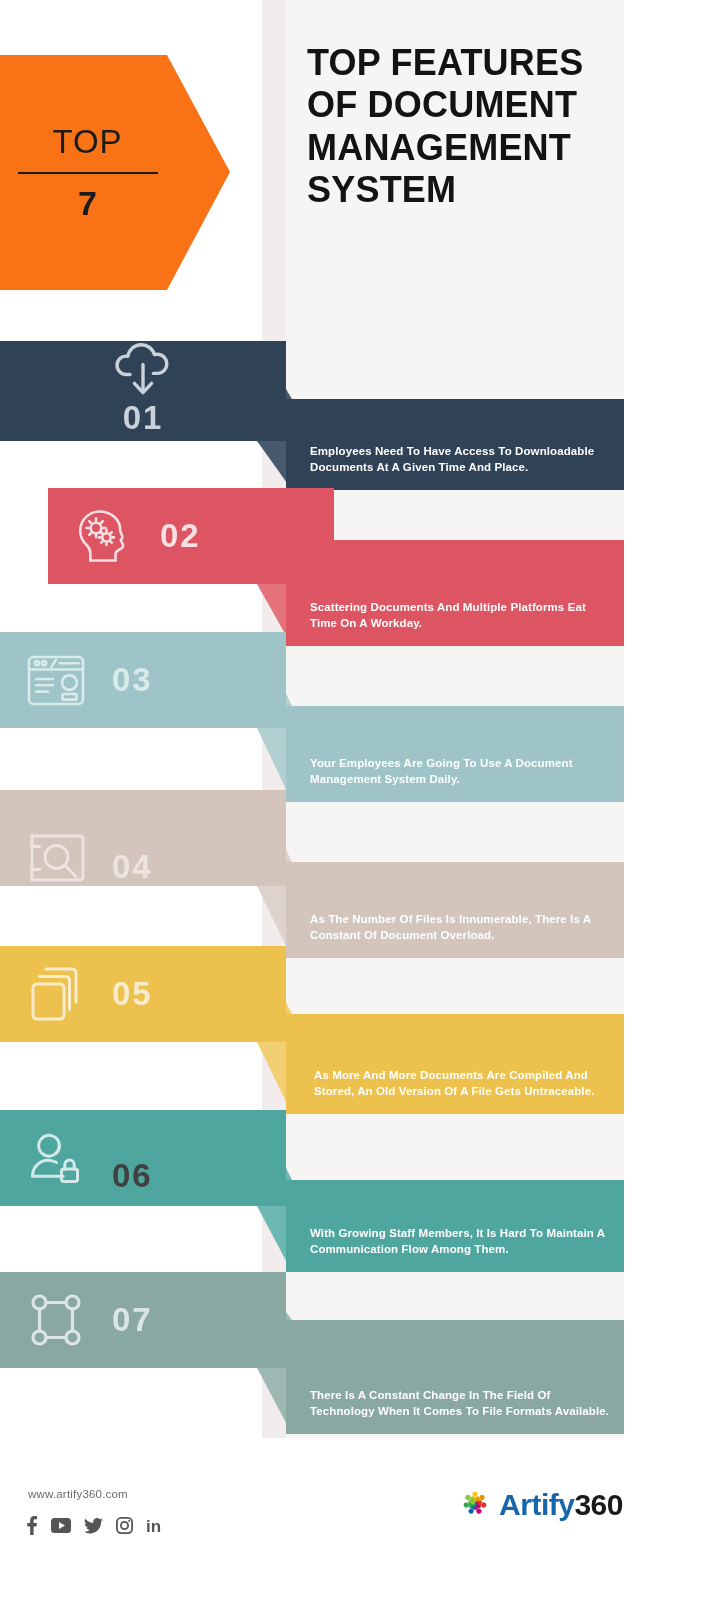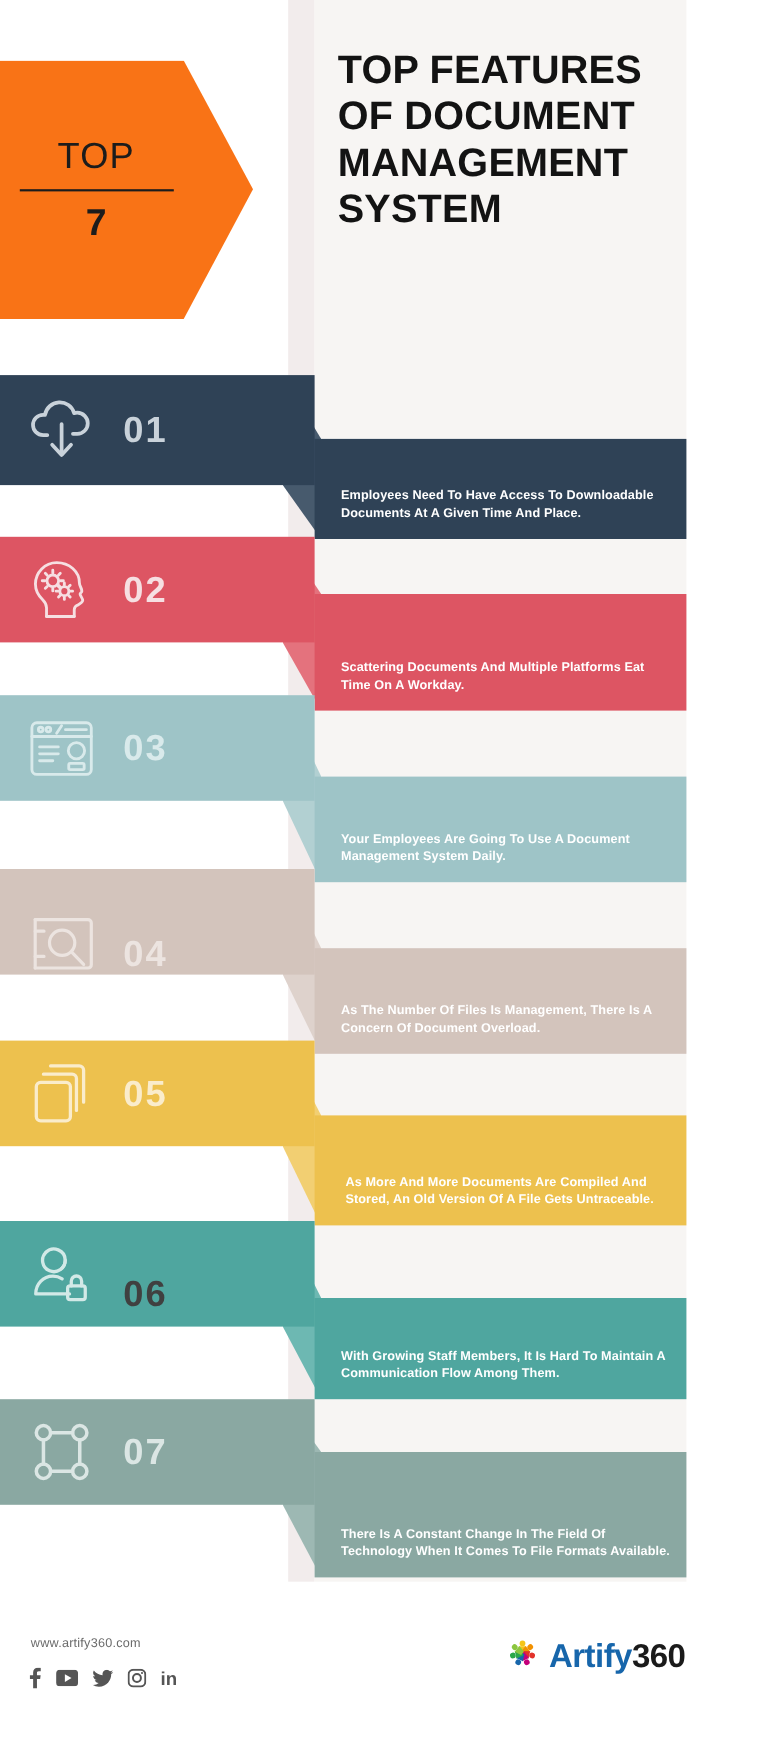--- a/index.html
+++ b/index.html
@@ -121,37 +121,37 @@
   </div>
   <div id="main-title">TOP FEATURES
 OF DOCUMENT
 MANAGEMENT
 SYSTEM</div>
 </div>
 
 <div id="rows">
     <div class="row" style="top: 0px;">
       <div class="connector" style="top: 341px; height: 149px; background: rgb(71, 90, 109); clip-path: polygon(0% 0%, 100% 38.9262%, 100% 100%, 0% 67.1141%);"></div>
-      <div class="left-bar" style="top: 341px; height: 100px; background: rgb(47, 66, 86);">
+      <div class="left-bar" style="top: 341px; height: 100px; background: rgb(47, 66, 86); flex-direction: column;">
         <div class="icon-wrap">
     <svg class="icon-svg" width="60" height="58" viewBox="0 0 60 58" fill="none" stroke="#c9d2da" stroke-width="3.4" stroke-linecap="round" stroke-linejoin="round">
       <path d="M17 33.5H13.2A9.2 9.2 0 0 1 13.2 15.1a10 10 0 0 1 1.7.15A13.6 13.6 0 0 1 41.4 13.6a9.9 9.9 0 0 1 2.8-.4 9.6 9.6 0 0 1 0 19.2h-3.9"></path>
       <path d="M30 23.5V51"></path>
       <path d="M21.4 42.4 30 51.6 38.6 42.4"></path>
     </svg>
         </div>
         <div class="num" style="color: rgb(201, 210, 218);">01</div>
       </div>
       <div class="right-bar" style="top: 399px; height: 91px; background: rgb(47, 66, 86);">
         <div class="desc" style="color: rgb(255, 255, 255);">Employees Need To Have Access To Downloadable Documents At A Given Time And Place.</div>
       </div>
     </div>
     <div class="row" style="top: 0px;">
       <div class="connector" style="top: 488px; height: 158px; background: rgb(228, 114, 125); clip-path: polygon(0% 0%, 100% 32.9114%, 100% 100%, 0% 60.7595%);"></div>
-      <div class="left-bar" style="top: 488px; height: 96px; background: rgb(221, 85, 99);">
+      <div class="left-bar" style="top: 488px; height: 96px; background: rgb(221, 85, 99); margin-left: 48px;">
         <div class="icon-wrap">
     <svg class="icon-svg" width="58" height="62" viewBox="0 0 58 62" fill="none" stroke="#f6dfe2" stroke-width="2.6" stroke-linecap="round" stroke-linejoin="round">
       <path d="M40.5 55.5v-6.2c0-2 1-3.1 2.7-4 2.6-1.4 5-2.6 5-4.6 0-1.6-2.4-4.3-2.4-5.6 0-1 1.6-1.4 1.6-2.6 0-3.2-2.2-4.5-2.2-7.6C45.2 14.6 36 6.5 24.6 6.5 13.9 6.5 5.2 15.2 5.2 26c0 6.5 2.8 10.6 6.6 14.3 2.4 2.4 3.5 4 3.5 7.3v7.9"></path>
       <path d="M15.3 55.5h25.2"></path>
       <circle cx="21" cy="23" r="5.3"></circle>
       <path d="M21 15.8v-2.4M21 32.2v-2.4M13.8 23h-2.4M30.6 23h-2.4M15.9 17.9l-1.7-1.7M27.8 29.8l-1.7-1.7M15.9 28.1l-1.7 1.7M27.8 16.2l-1.7 1.7"></path>
       <circle cx="31.5" cy="32.4" r="4.1"></circle>
       <path d="M31.5 26.8v-1.9M31.5 39.9V38M25.9 32.4H24M39 32.4h-1.9M27.6 28.5l-1.4-1.4M36.8 37.7l-1.4-1.4M27.6 36.3l-1.4 1.4M36.8 27.1l-1.4 1.4"></path>
     </svg>
         </div>
@@ -191,21 +191,21 @@
       <path d="M7 6h48a3 3 0 0 1 3 3v38a3 3 0 0 1-3 3H7"></path>
       <path d="M7 6v44"></path>
       <path d="M7 16.5h8M7 39.5h8"></path>
       <circle cx="31.5" cy="27" r="11.5"></circle>
       <path d="M40.2 35.6 51 46.8"></path>
     </svg>
         </div>
         <div class="num" style="color: rgb(236, 228, 224);">04</div>
       </div>
       <div class="right-bar" style="top: 862px; height: 96px; background: rgb(211, 196, 188);">
-        <div class="desc" style="color: rgb(255, 255, 255);">As The Number Of Files Is Management, There Is A Concern Of Document Overload.</div>
+        <div class="desc" style="color: rgb(255, 255, 255);">As The Number Of Files Is Innumerable, There Is A Constant Of Document Overload.</div>
       </div>
     </div>
     <div class="row" style="top: 0px;">
       <div class="connector" style="top: 946px; height: 168px; background: rgb(242, 207, 114); clip-path: polygon(0% 0%, 100% 40.4762%, 100% 100%, 0% 57.1429%);"></div>
       <div class="left-bar" style="top: 946px; height: 96px; background: rgb(237, 193, 78);">
         <div class="icon-wrap">
     <svg class="icon-svg" width="56" height="60" viewBox="0 0 56 60" fill="none" stroke="#faeccb" stroke-width="3" stroke-linecap="round" stroke-linejoin="round">
       <path d="M18 5h26a4 4 0 0 1 4 4v29"></path>
       <path d="M11.5 12.5h26a4 4 0 0 1 4 4v29"></path>
       <rect x="5" y="20" width="31" height="35" rx="4"></rect>

